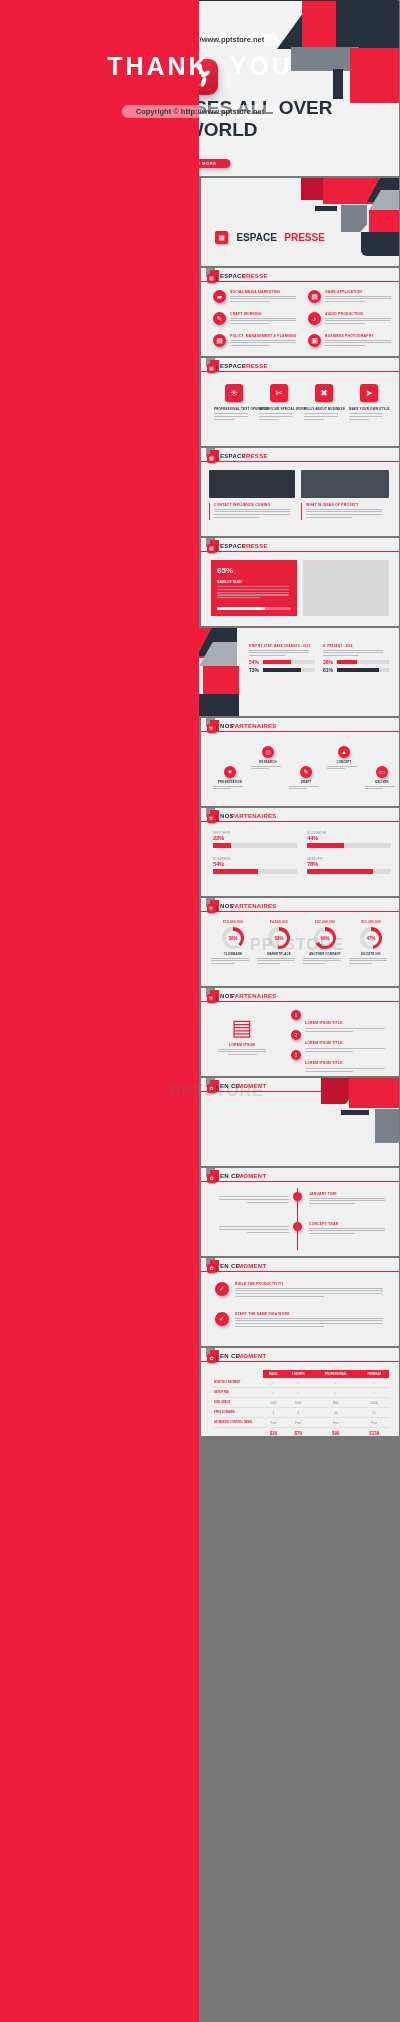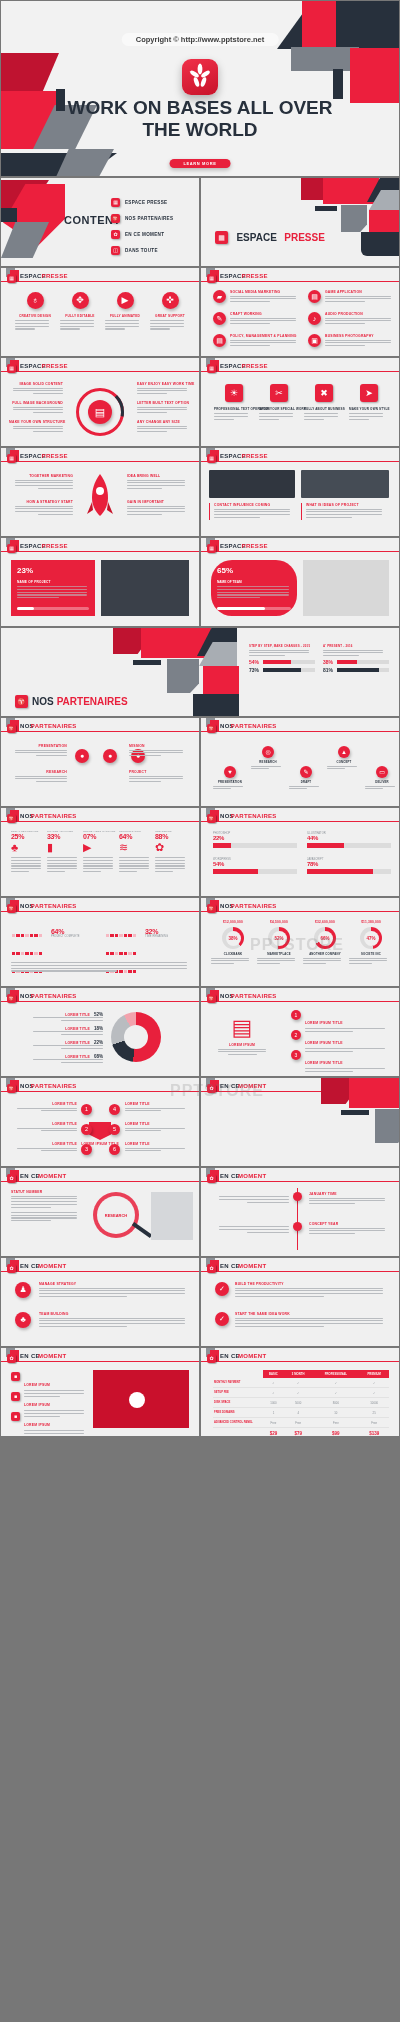--- a/index.html
+++ b/index.html
@@ -495,21 +495,21 @@
       </div>
       <div class="slide half" style="left: 201px; top: 538px;">
         <div class="shdr">
           <div class="rule"></div>
           <div class="blk1"></div>
           <div class="blk2"></div>
           <div class="ico">▦</div>
           <div class="t1">ESPACE</div>
           <div class="t2" style="left:40.6px">PRESSE</div>
         </div>
-        <div style="position:absolute;left:10px;top:22px;width:86px;height:56px;background:#e8203c;border-radius:21px;">
+        <div style="position:absolute;left:10px;top:22px;width:86px;height:56px;background:#e8203c;">
           <div style="position:absolute;left:6px;top:6px;color:#fff;font-size:8px;font-weight:bold;">65%</div>
           <div style="position:absolute;left:6px;top:20px;color:#fff;font-size:3.2px;font-weight:bold;">NAME OF TEAM</div>
           <div style="position:absolute;left:6px;top:26px;opacity:.6;">
             <div class="ln" style="width:72px"></div>
             <div class="ln" style="width:72px"></div>
             <div class="ln" style="width:72px"></div>
             <div class="ln" style="width:72px"></div>
             <div class="ln" style="width:43px"></div>
           </div>
           <div style="position:absolute;left:6px;bottom:6px;width:74px;height:3px;background:rgba(255,255,255,.35);border-radius:2px;">
@@ -1191,16 +1191,24 @@
               <td style="padding:3px 1px;text-align:center;color:#e8203c;font-weight:bold;font-size:4.5px;">$29</td>
               <td style="padding:3px 1px;text-align:center;color:#e8203c;font-weight:bold;font-size:4.5px;">$79</td>
               <td style="padding:3px 1px;text-align:center;color:#e8203c;font-weight:bold;font-size:4.5px;">$99</td>
               <td style="padding:3px 1px;text-align:center;color:#e8203c;font-weight:bold;font-size:4.5px;">$139</td>
             </tr>
           </tbody>
         </table>
       </div>
     </div>
 
+  <div id="thanks">
+    <div class="half-red"></div>
+    <div class="ty">
+      <span>THANK</span>
+      <span style="margin-left:10px;">YOU</span>
+    </div>
+    <div class="copy" style="top:105px;background:rgba(255,255,255,.45);">Copyright © http://www.pptstore.net</div>
+  </div>
 
 <div class="watermark" style="left: 170px; top: 1082px;">PPTSTORE</div>
     <div class="watermark" style="left: 250px; top: 936px;">PPTSTORE</div>
   </div>
 
 </body></html>

